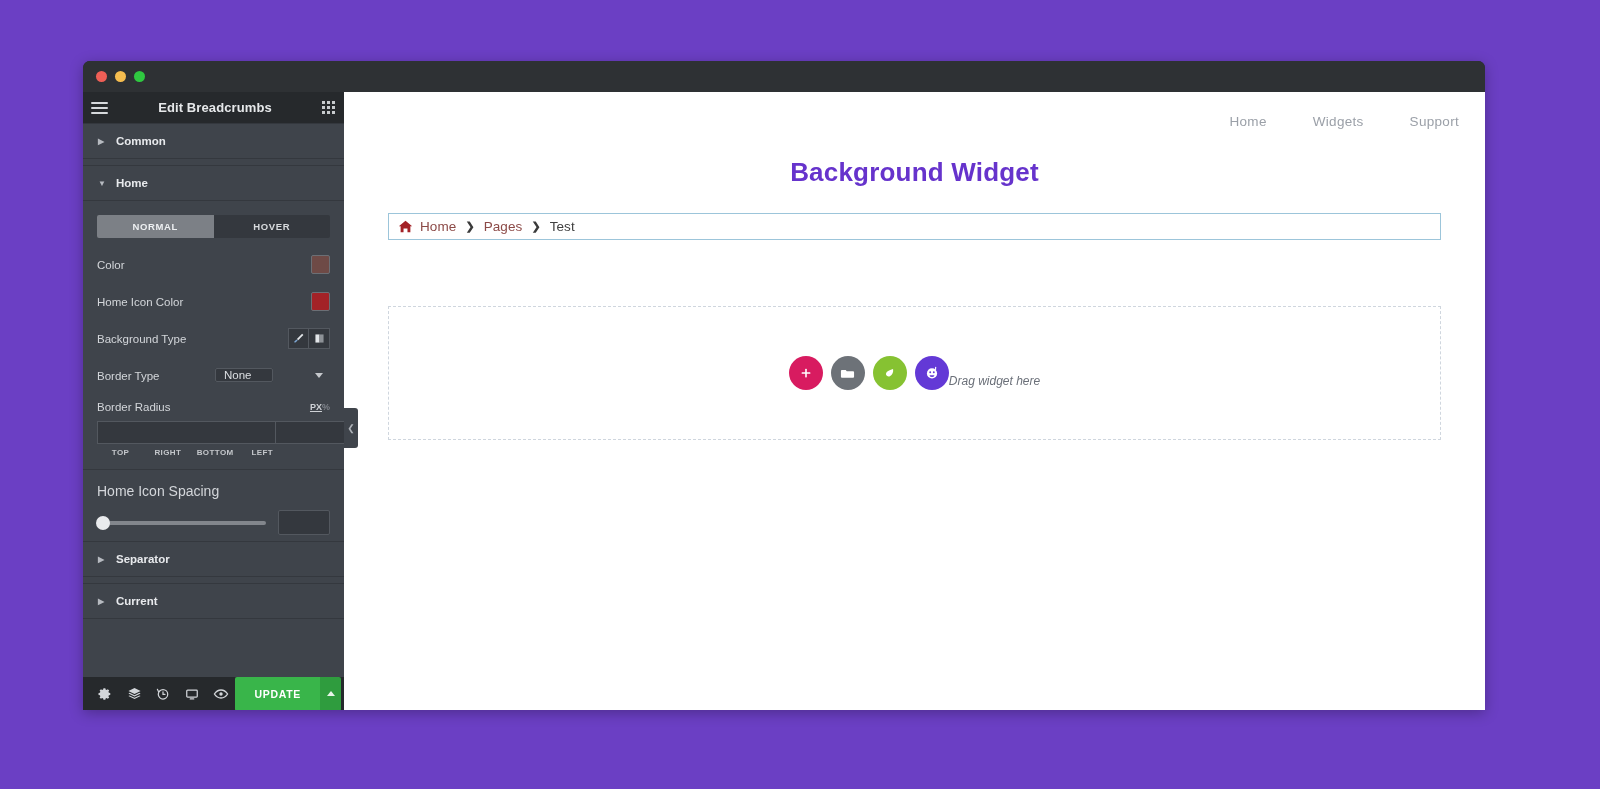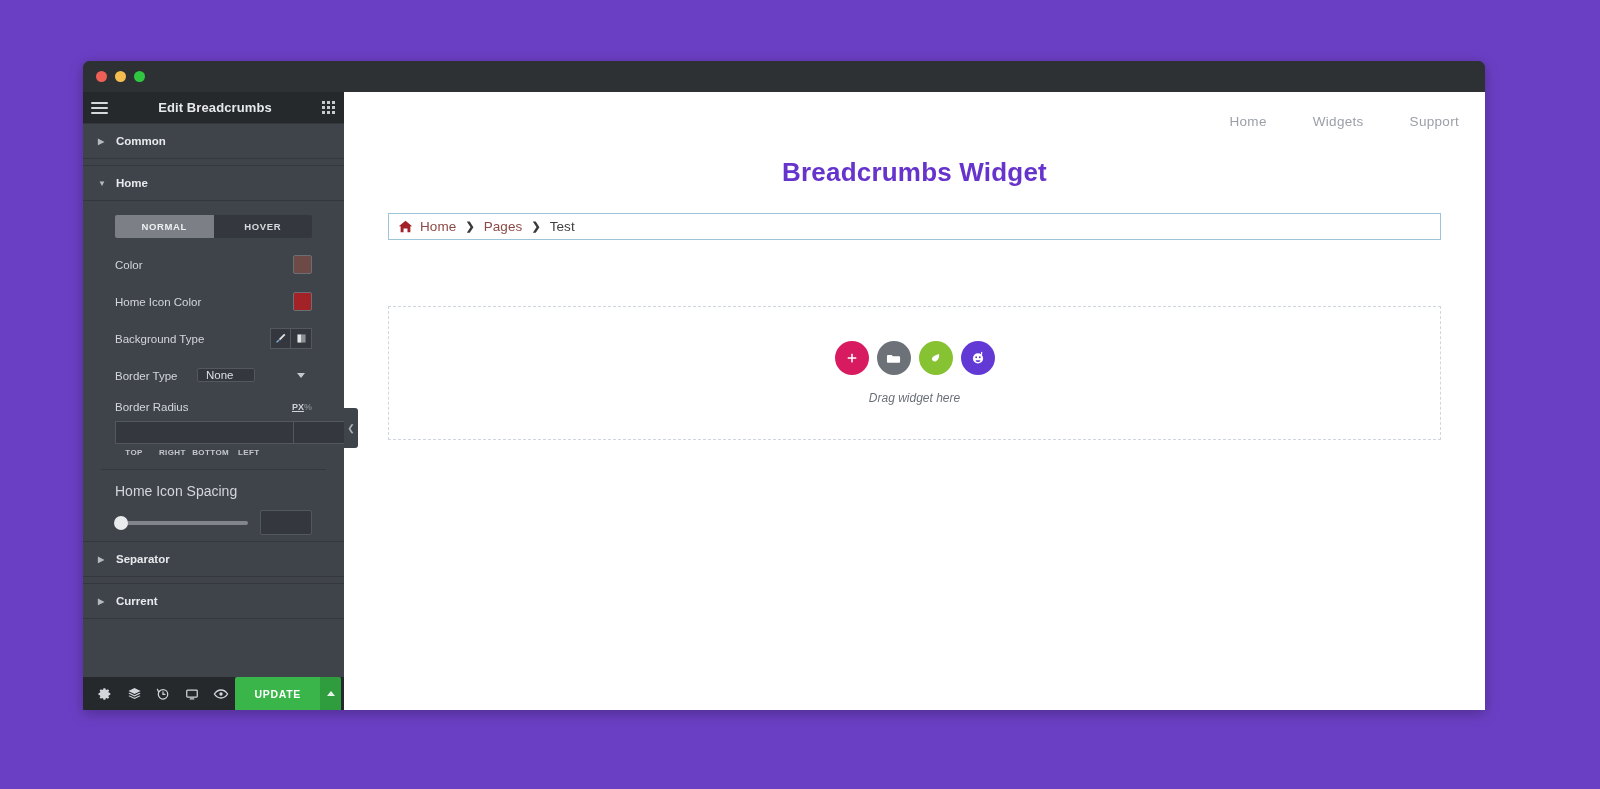--- a/index.html
+++ b/index.html
@@ -79,21 +79,21 @@
     font-weight: 700;
     background: #3f444b;
     border-top: 1px solid #34383e;
     border-bottom: 1px solid #34383e;
     cursor: pointer;
     gap: 10px;
   }
   .accordion.gapped { margin-top: 6px; }
   .caret { font-size: 8px; color: #b6bac0; width: 8px; }
 
-  .section { padding: 0 32px; background: #3f444b; }
+  .section { padding: 0 14px; background: #3f444b; }
 
   .tabs {
     display: flex;
     margin: 14px 0 8px 0;
     border-radius: 2px;
     overflow: hidden;
   }
   .tab {
     flex: 1;
     height: 23px;
@@ -306,21 +306,21 @@
   .bc-link { color: #8c4a47; cursor: pointer; }
   .bc-current { color: #404040; }
   .bc-sep { color: #3a3a3a; font-size: 11px; font-weight: 700; margin: 0 9px; }
   .home-icon { margin-right: 7px; display: inline-flex; }
 
   .dropzone {
     margin: 66px 44px 0 44px;
     height: 134px;
     border: 1px dashed #cfd6de;
     display: flex;
-    flex-direction: column;
+    flex-direction: row;
     align-items: center;
     justify-content: center;
   }
   .add-btns { display: flex; gap: 8px; }
   .circ {
     width: 34px; height: 34px;
     border-radius: 50%;
     display: flex; align-items: center; justify-content: center;
     cursor: pointer;
   }
@@ -513,21 +513,21 @@
     </div>
 
     <div class="canvas">
 
       <div class="site-nav">
         <span class="nav-link">Home</span>
         <span class="nav-link">Widgets</span>
         <span class="nav-link">Support</span>
       </div>
 
-      <div class="page-title">Breadcrumbs Widget</div>
+      <div class="page-title">Background Widget</div>
 
       <div class="bc-wrap">
         <span class="home-icon">
           <svg width="15" height="15" viewBox="0 0 16 16" fill="#a32227">
             <path d="M8 1.8 0.9 7.6h1.9v6.6h3.1V10h4.2v4.2h3.1V7.6h1.9z"></path>
           </svg>
         </span>
         <span class="bc-item bc-link">Home</span>
         <span class="bc-sep">❯</span>
         <span class="bc-item bc-link">Pages</span>

